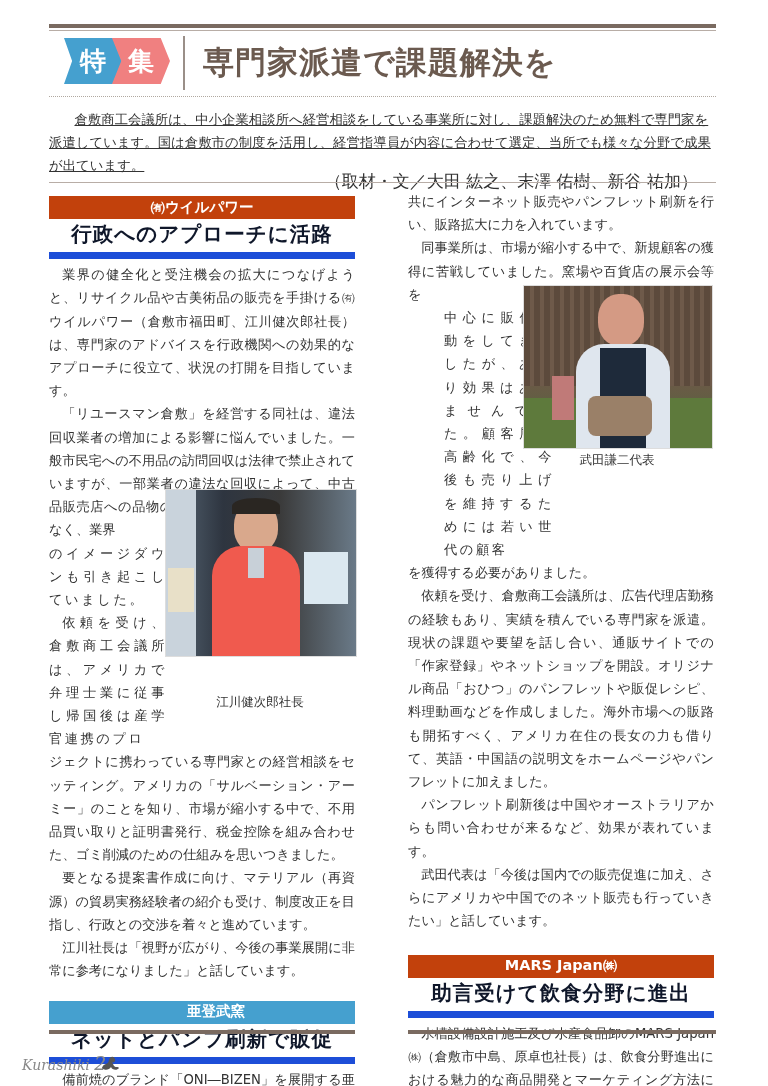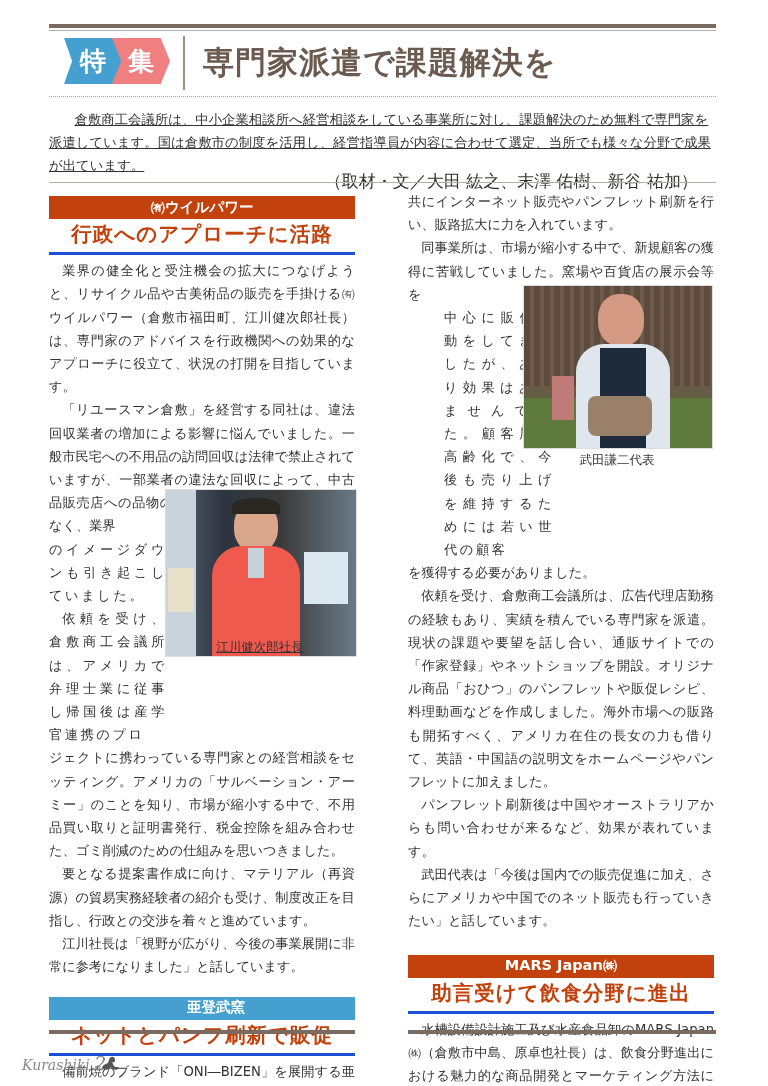--- a/index.html
+++ b/index.html
@@ -19,21 +19,21 @@
   .credit { position:absolute; right:70px; top:170px; font-size:17px; color:#333; }
   .col-rule { position:absolute; left:49px; top:182px; width:667px; height:1px; background:#b8ada6; }
   .col { position:absolute; width:306px; font-size:13.2px; line-height:23.2px; color:#333; }
   .col p { margin:0; text-indent:1em; text-align:justify; }
   .col p.noindent { text-indent:0; }
   .left { left:49px; top:196px; }
   .right { left:408px; top:190px; }
   .sec-label { height:23px; color:#fff; font-size:14.5px; font-weight:bold; display:flex; align-items:center; justify-content:center; }
   .sec-label.pink { background:#c2410c; }
   .sec-label.blue { background:#45a0cf;padding-left:28px; }
-  .sec-head { font-size:20.5px; font-weight:bold; color:#c2410c; text-align:center; padding:4px 0 6px; border-bottom:3px solid #1d4ed8; margin-bottom:4px; letter-spacing:1px; }
+  .sec-head { font-size:20.5px; font-weight:bold; color:#0f172a; text-align:center; padding:4px 0 6px; border-bottom:7px solid #1d4ed8; margin-bottom:4px; letter-spacing:1px; }
   .photo { position:absolute; border:1px solid #ddd; }
   .caption { position:absolute; font-size:12.5px; color:#333; text-align:center; }
   .bottom-rule { position:absolute; top:1030px; height:4px; background:#7a6a60; }
   .footer { position:absolute; left:22px; top:1052px; font-family:"DejaVu Serif","Liberation Serif",serif; font-style:italic; color:#888; font-size:14px; }
   .footer .num { font-size:19px; }
   .footer-icon { position:absolute; left:100px; top:1054px; width:20px; height:18px; }
 </style>
 </head>
 <body>
 
@@ -74,21 +74,21 @@
 <div class="photo" style="left:165px; top:489px; width:190px; height:166px; overflow:hidden;
             background:linear-gradient(90deg,#5a6a78 0%,#2e3540 30%,#3a3a3a 60%,#6a7a88 100%);">
   <div style="position:absolute; left:0; top:0; width:30px; height:166px; background:#c9d3dc;"></div>
   <div style="position:absolute; left:2px; top:78px; width:26px; height:44px; background:#e8e0c8;"></div>
   <div style="position:absolute; right:8px; top:62px; width:44px; height:52px; background:#dbe8f0;"></div>
   <div style="position:absolute; left:68px; top:12px; width:44px; height:50px; border-radius:45%; background:#d9a88c;"></div>
   <div style="position:absolute; left:66px; top:8px; width:48px; height:16px; border-radius:50% 50% 0 0; background:#2a2622;"></div>
   <div style="position:absolute; left:46px; top:56px; width:88px; height:110px; border-radius:30px 30px 0 0; background:#f05a4e;"></div>
   <div style="position:absolute; left:82px; top:58px; width:16px; height:30px; background:#c8d0d8;"></div>
 </div>
-<div class="caption" style="left:165px; top:639px; width:190px;text-decoration:underline;">江川健次郎社長</div>
+<div class="caption" style="left:165px; top:694px; width:190px;">江川健次郎社長</div>
 
 <div class="col right">
   <p class="noindent">共にインターネット販売やパンフレット刷新を行い、販路拡大に力を入れています。</p>
   <p>同事業所は、市場が縮小する中で、新規顧客の獲得に苦戦していました。窯場や百貨店の展示会等を</p>
   <div style="width:110px; letter-spacing:2.6px;margin-left:36px;">
     <p class="noindent">中心に販促活動をしてきましたが、あまり効果はありませんでした。顧客層の高齢化で、今後も売り上げを維持するためには若い世代の顧客</p>
   </div>
   <p class="noindent">を獲得する必要がありました。</p>
   <p>依頼を受け、倉敷商工会議所は、広告代理店勤務の経験もあり、実績を積んでいる専門家を派遣。現状の課題や要望を話し合い、通販サイトでの「作家登録」やネットショップを開設。オリジナル商品「おひつ」のパンフレットや販促レシピ、料理動画などを作成しました。海外市場への販路も開拓すべく、アメリカ在住の長女の力も借りて、英語・中国語の説明文をホームページやパンフレットに加えました。</p>
   <p>パンフレット刷新後は中国やオーストラリアからも問い合わせが来るなど、効果が表れています。</p>

